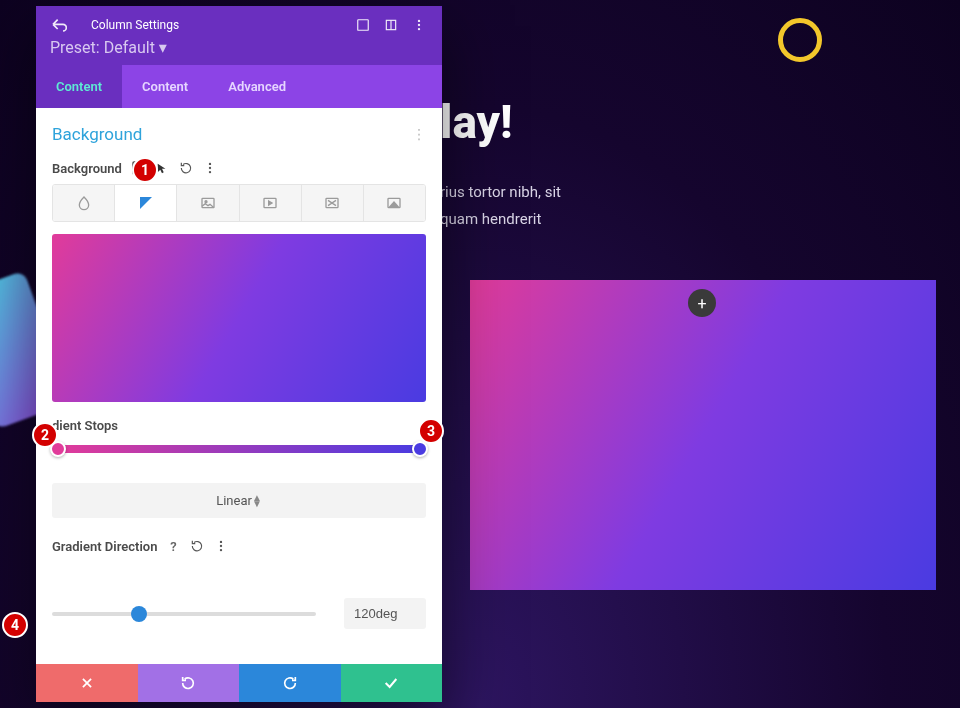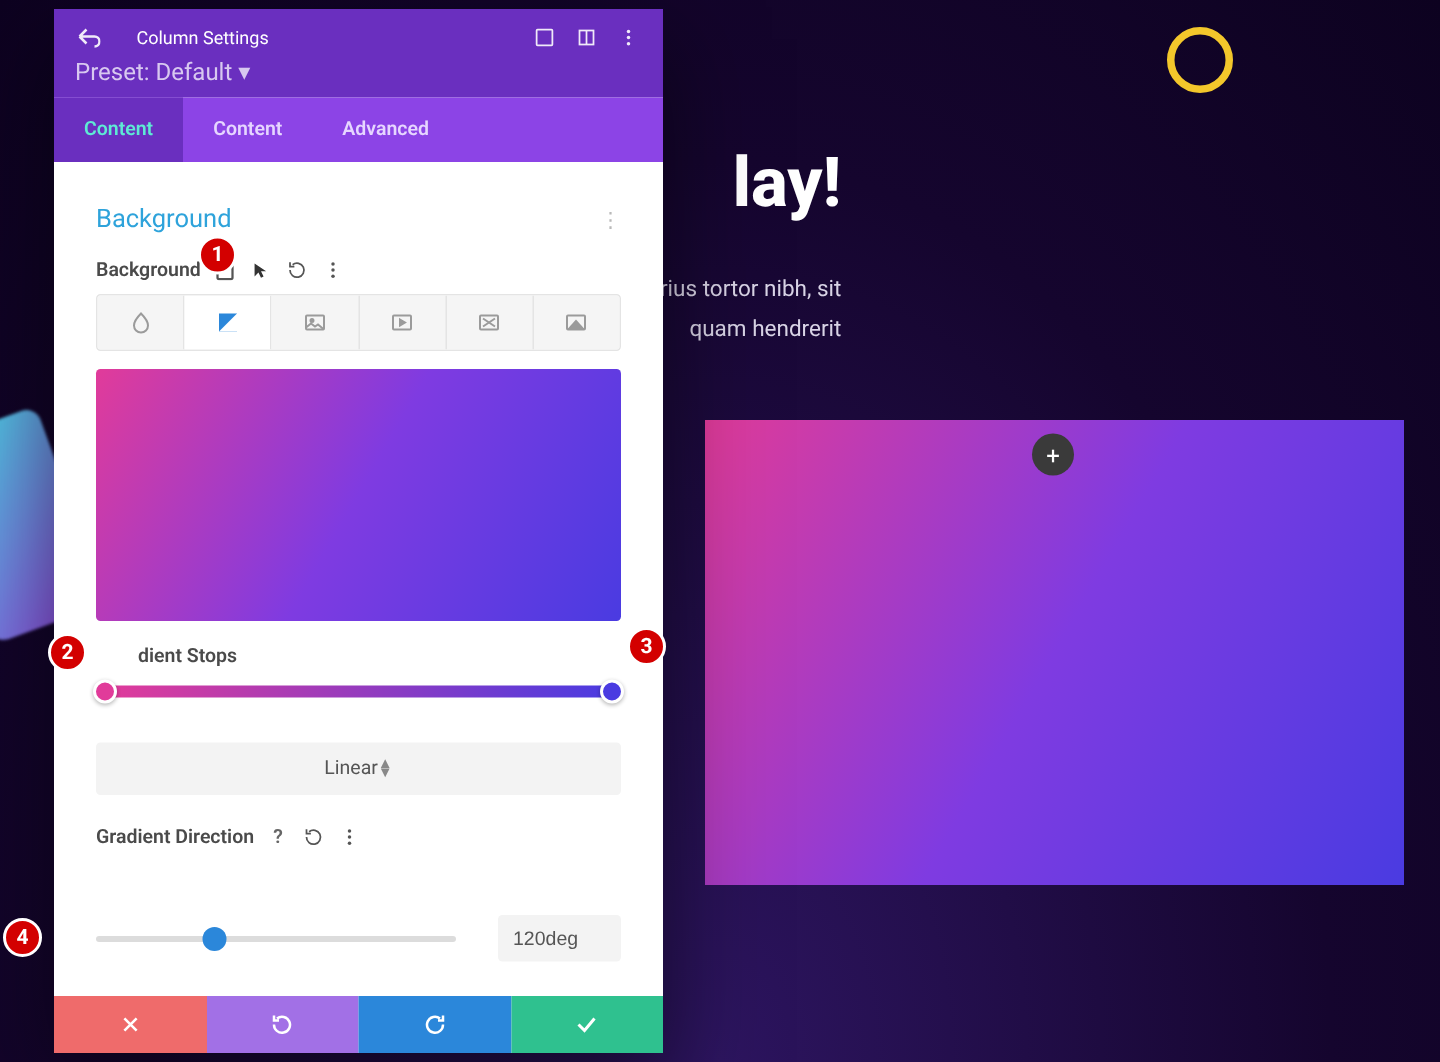--- a/index.html
+++ b/index.html
@@ -14,21 +14,20 @@
   
   .canvas {
     position: absolute;
     left:0; top:0; right:0; bottom:0;
     background: radial-gradient(ellipse at 50% 100%, #2d1560 0%, #15052e 60%, #0d0220 100%);
   }
   .canvas .hero-text {
     position: absolute;
     left: 440px; top: 95px;
     color: #fff;
-    text-align: right;
   }
   .canvas .hero-title {
     font-size: 46px;
     font-weight: 800;
   }
   .canvas .hero-sub {
     font-size: 15px;
     color: #d9d4e6;
     margin-top: 30px;
     line-height: 1.8;
@@ -133,21 +132,21 @@
     cursor: pointer;
   }
   .tab.active {
     background: #6a2fbf;
     color: #5eead4;
   }
 
   .panel-body {
     flex: 1;
     overflow: hidden;
-    padding: 28px;
+    padding: 16px;
   }
   .section-title {
     color: #2ea3db;
     font-size: 17px;
     margin-bottom: 16px;
     display: flex;
     align-items: center;
     justify-content: space-between;
   }
   .section-title .dots {
@@ -200,21 +199,20 @@
     height: 168px;
     border-radius: 3px;
     background: linear-gradient(120deg, #e13b9a 0%, #7f3be1 50%, #4a3be1 100%);
     margin-bottom: 16px;
   }
   .stops-label {
     font-size: 13px;
     font-weight: 600;
     color: #4a4a4a;
     margin-bottom: 12px;
-    margin-left: 28px;
   }
   .grad-slider {
     position: relative;
     height: 8px;
     border-radius: 4px;
     background: linear-gradient(90deg, #e13b9a 0%, #4a3be1 100%);
     margin: 0 6px 30px;
   }
   .grad-handle {
     position: absolute;

